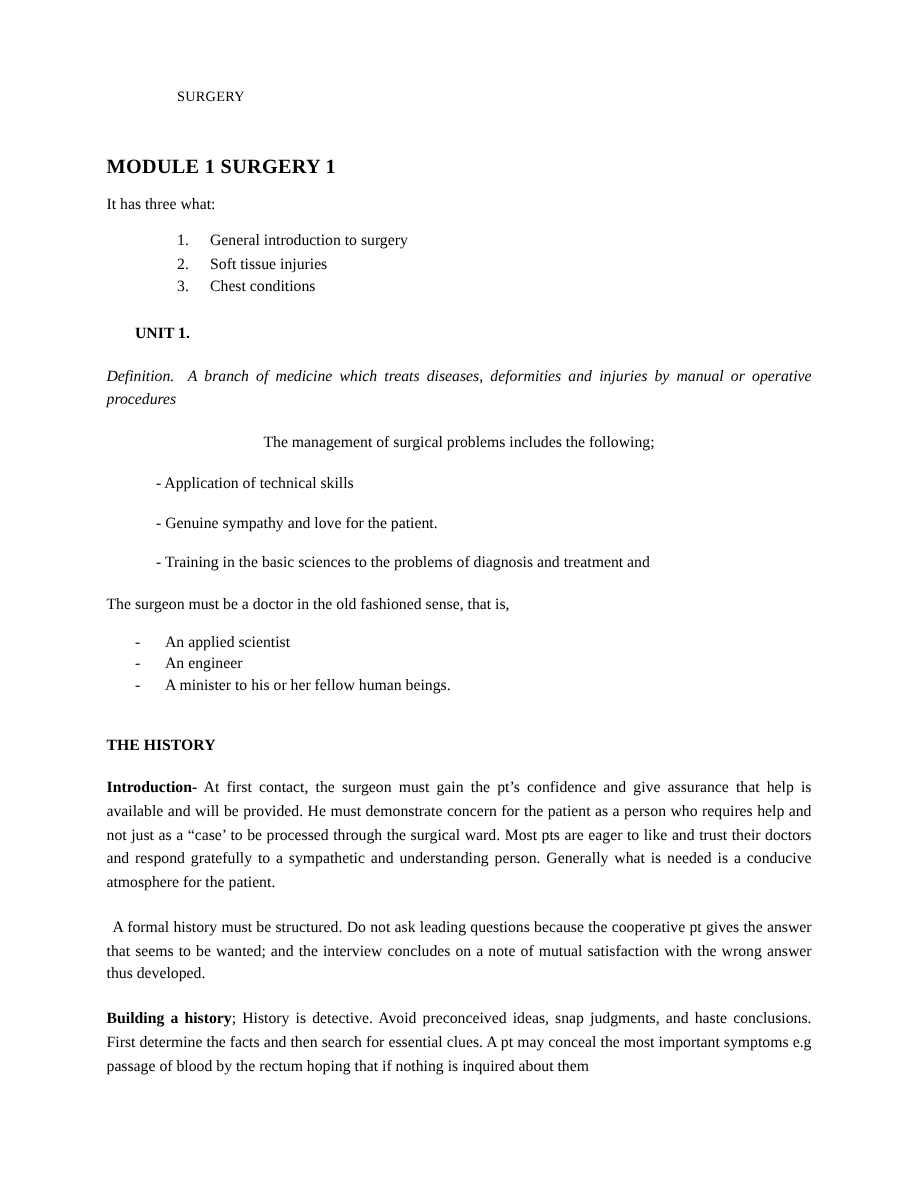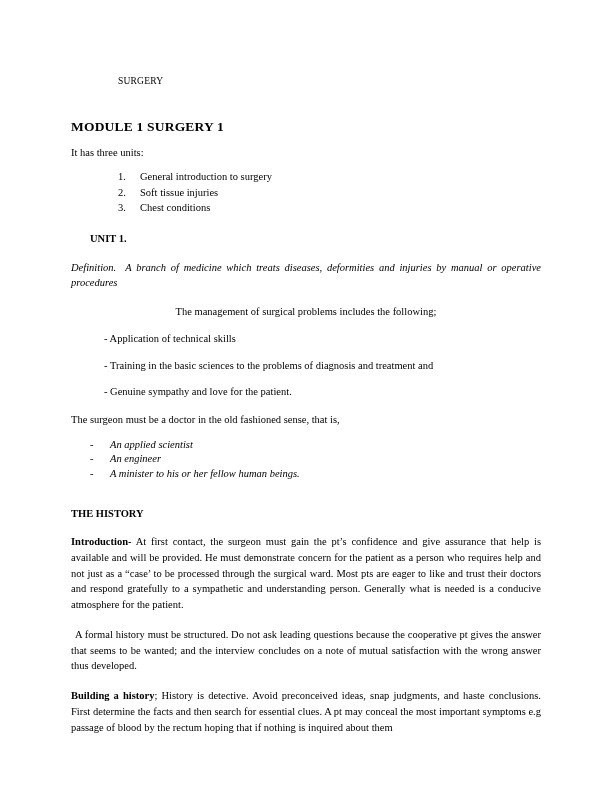--- a/index.html
+++ b/index.html
@@ -1,20 +1,20 @@
 <!DOCTYPE html>
 <html><head>
 <meta charset="utf-8">
 <style>
   html, body { margin: 0; padding: 0; background: #ffffff; }
   .sheet {
     position: relative;
     width: 612px;
     height: 752px;
-    margin: 16px auto;
+    margin: 0 auto;
     background: #ffffff;
     box-sizing: border-box;
     padding: 58px 71px 40px 71px;
     font-family: "Liberation Serif", serif;
     font-size: 10.5px;
     line-height: 1.5;
     color: #000000;
     overflow: hidden;
   }
   .doc-header {
@@ -53,58 +53,58 @@
     font-weight: bold;
   }
   .management-line { margin: 13px 0 0 0; text-align: center; }
   .mgmt-point { margin: 11px 0 0 33px; }
   .surgeon-line { margin: 12px 0 0 0; }
   ul.roles-list {
     list-style: none;
     margin: 10px 0 0 19px;
     padding: 0;
   }
-  ul.roles-list li { line-height: 14.5px; font-style: italic; }
+  ul.roles-list li { line-height: 14.5px; }
   .dash { display: inline-block; width: 20px; }
   .history-heading { margin-top: 25px; }
   p.body-para {
     margin: 12px 0 0 0;
     text-align: justify;
   }
   p.body-para b { font-weight: bold; }
   p.para-indent { text-indent: 4px; margin-top: 14px; }
   p.para-building { margin-top: 14px; }
 </style>
 </head>
 <body>
 
 <div class="sheet">
 
   <div class="doc-header">SURGERY</div>
 
   <h1 class="module-title">MODULE 1 SURGERY 1</h1>
 
-  <p class="units-intro">It has three units:</p>
+  <p class="units-intro">It has three what:</p>
 
   <ol class="units-list">
     <li><span class="unit-num">1.</span><span>General introduction to surgery</span></li>
     <li><span class="unit-num">2.</span><span>Soft tissue injuries</span></li>
     <li><span class="unit-num">3.</span><span>Chest conditions</span></li>
   </ol>
 
   <div class="unit1-heading">UNIT 1.</div>
 
   <p class="definition-para"><b class="def-lead">Definition.</b><span>A branch of medicine which treats diseases, deformities and injuries by manual or operative procedures</span></p>
 
 
   <p class="management-line">The management of surgical problems includes the following;</p>
 
   <p class="mgmt-point">- Application of technical skills</p>
+  <p class="mgmt-point">- Genuine sympathy and love for the patient.</p>
   <p class="mgmt-point">- Training in the basic sciences to the problems of diagnosis and treatment and</p>
-  <p class="mgmt-point">- Genuine sympathy and love for the patient.</p>
 
   <p class="surgeon-line">The surgeon must be a doctor in the old fashioned sense, that is,</p>
 
   <ul class="roles-list">
     <li><span class="dash">-</span><span>An applied scientist</span></li>
     <li><span class="dash">-</span><span>An engineer</span></li>
     <li><span class="dash">-</span><span>A minister to his or her fellow human beings.</span></li>
   </ul>
 
   <div class="section-heading history-heading">THE HISTORY</div>

